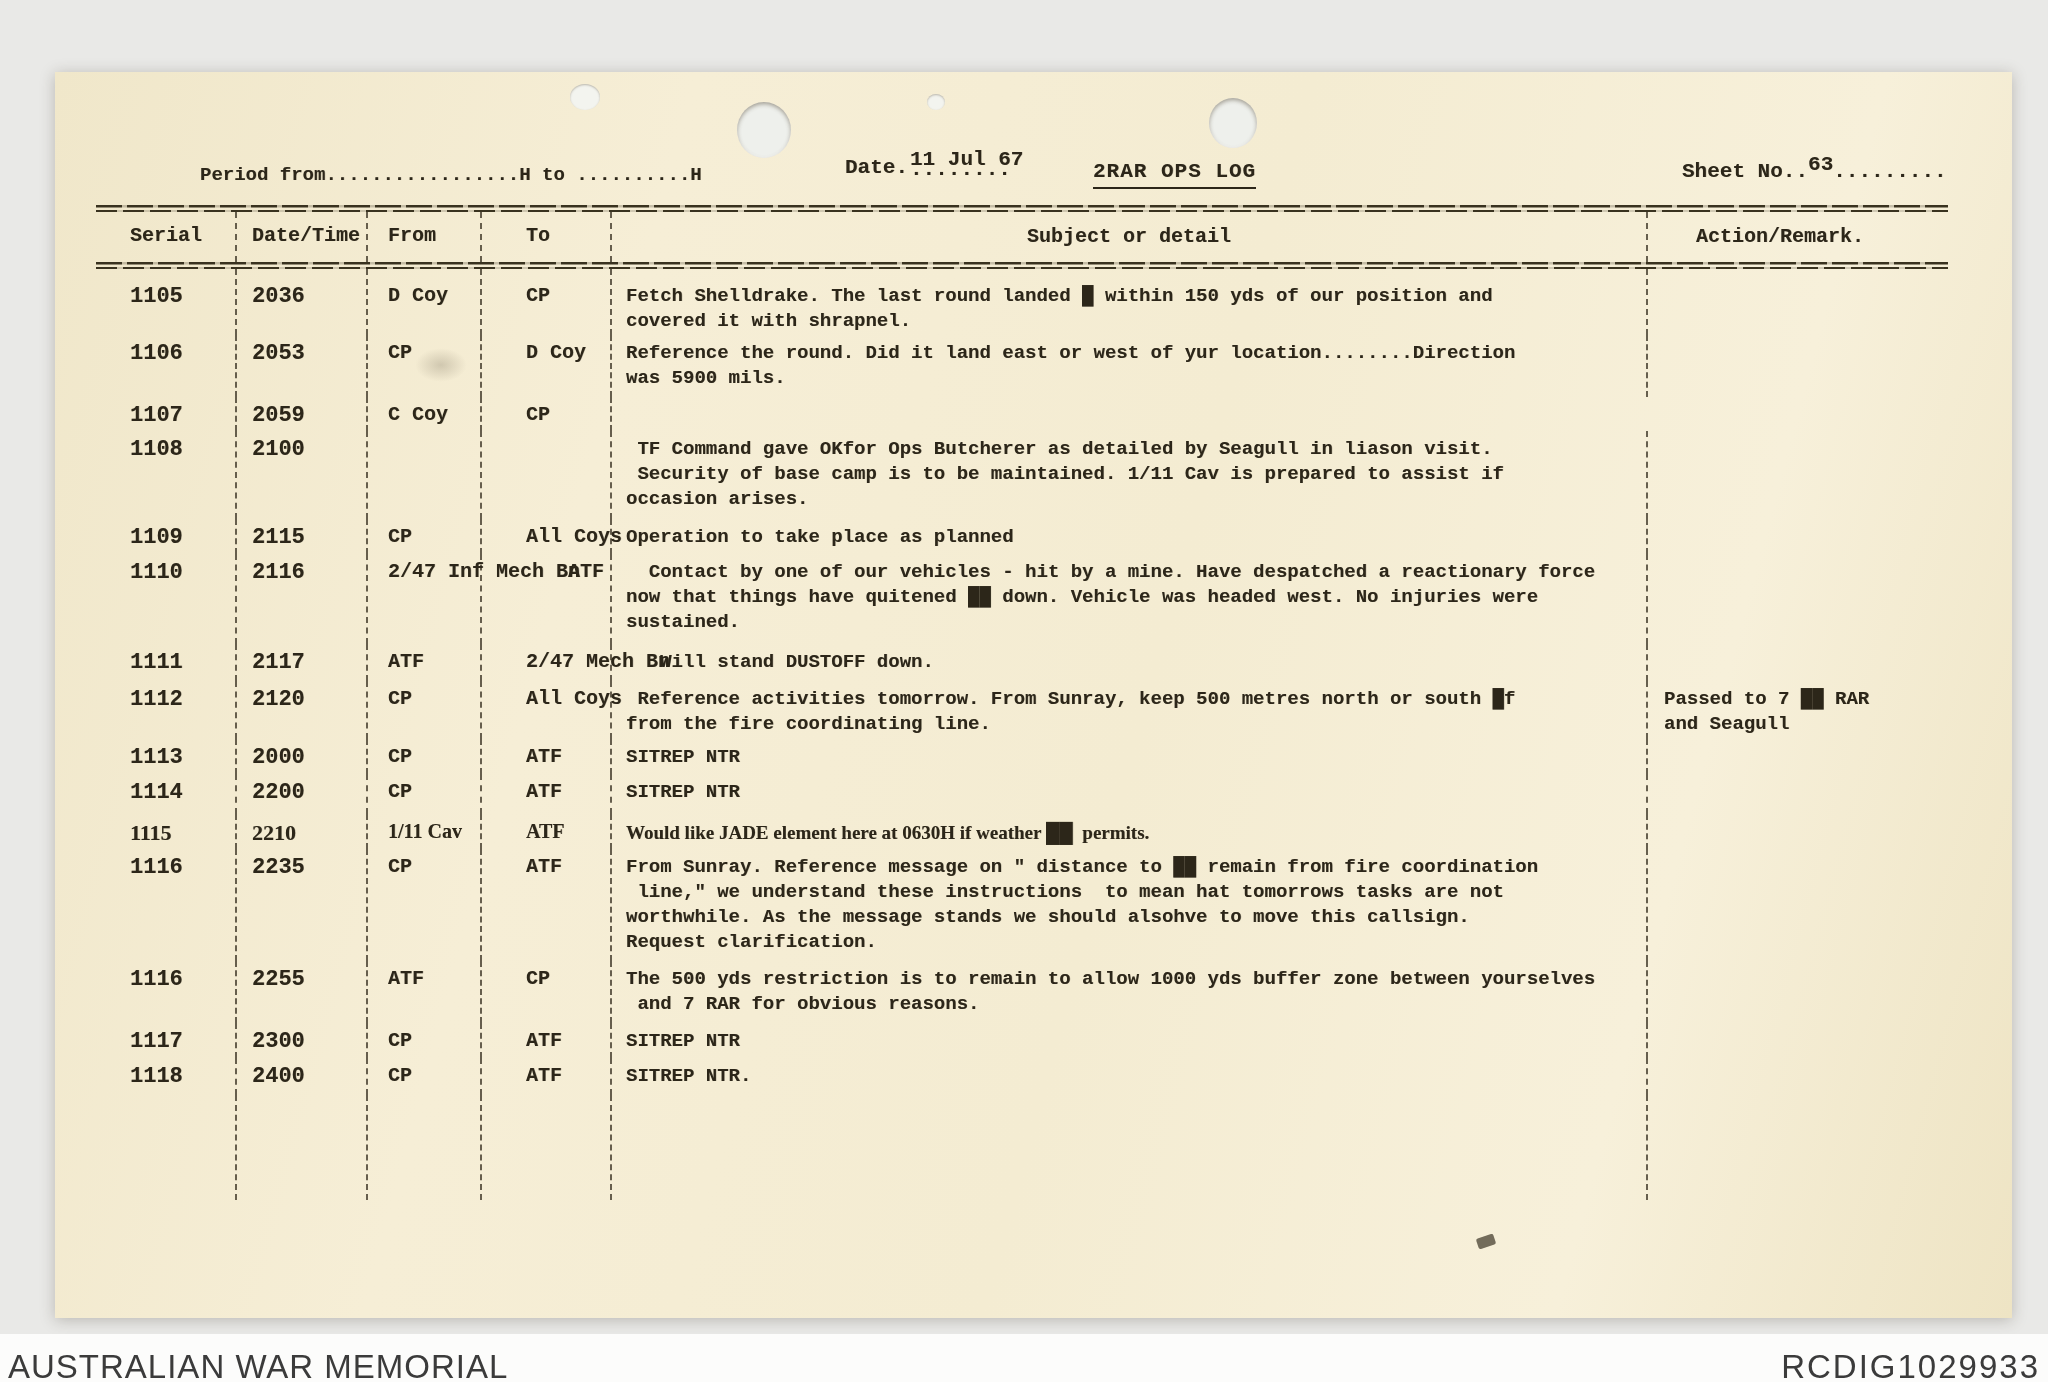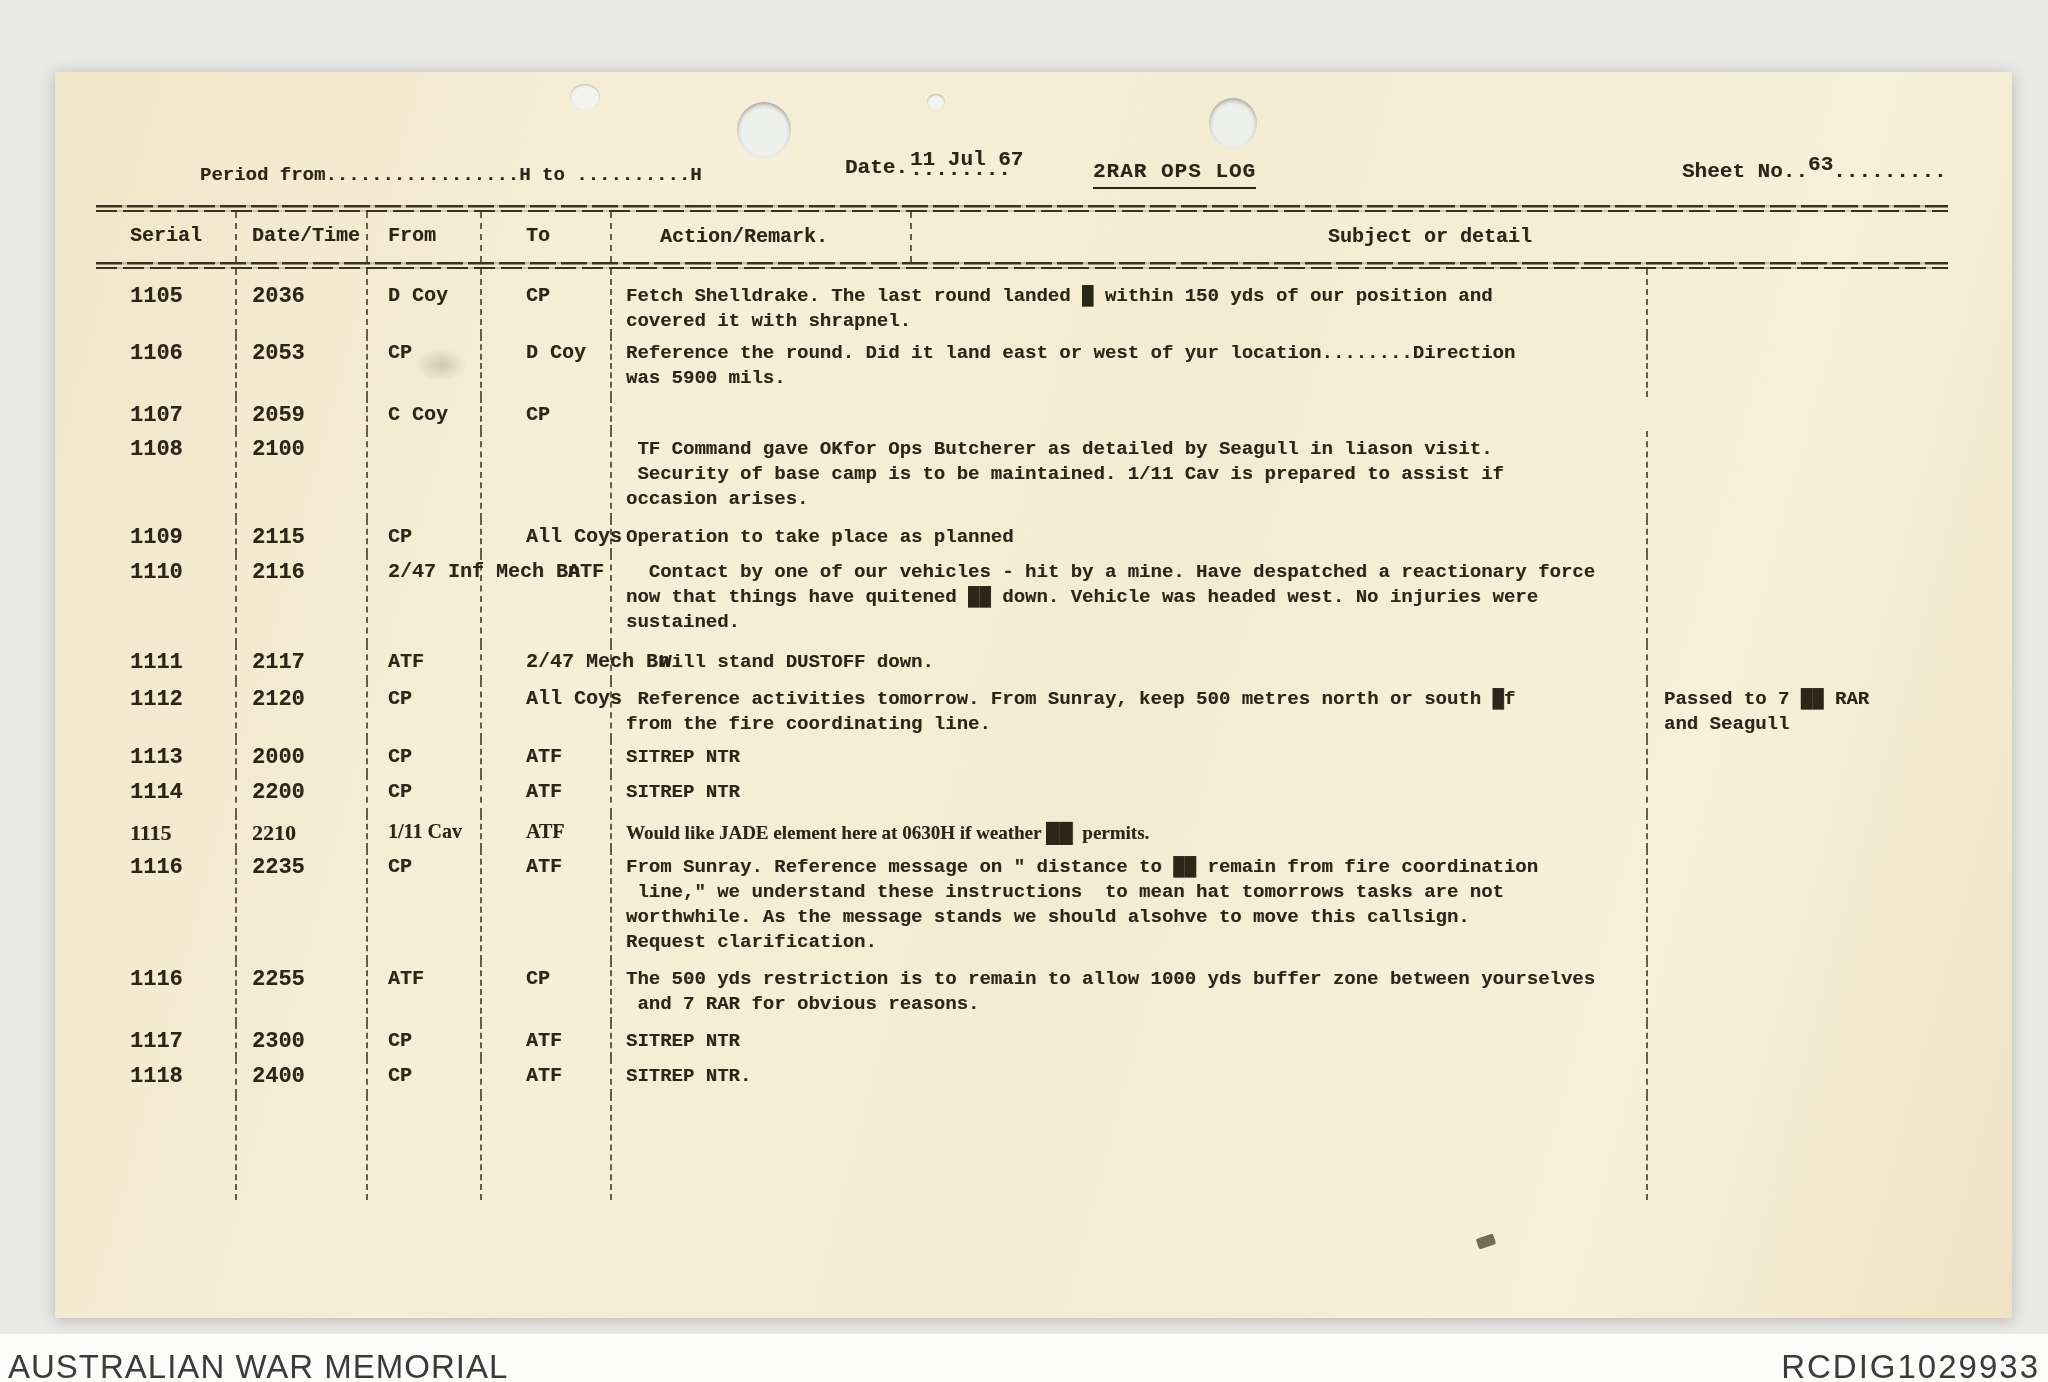--- a/index.html
+++ b/index.html
@@ -96,22 +96,22 @@
     </div>
   </div>
 
   <div class="ops-table typed">
     <div class="hrule"></div>
     <div class="row thead">
       <div class="cell c-serial">Serial</div>
       <div class="cell c-time">Date/Time</div>
       <div class="cell c-from">From</div>
       <div class="cell c-to">To</div>
+      <div class="cell c-subject th-subject">Subject or detail</div>
       <div class="cell c-action th-action">Action/Remark.</div>
-      <div class="cell c-subject th-subject">Subject or detail</div>
     </div>
     <div class="hrule"></div>
     <div class="ops-body">
         <div class="row" style="height: 66px; justify-content: flex-end;">
           <div class="cell c-serial">1105</div>
           <div class="cell c-time">2036</div>
           <div class="cell c-from">D Coy</div>
           <div class="cell c-to">CP</div>
           <div class="cell c-subject">Fetch Shelldrake. The last round landed █ within 150 yds of our position and
 covered it with shrapnel.</div>

